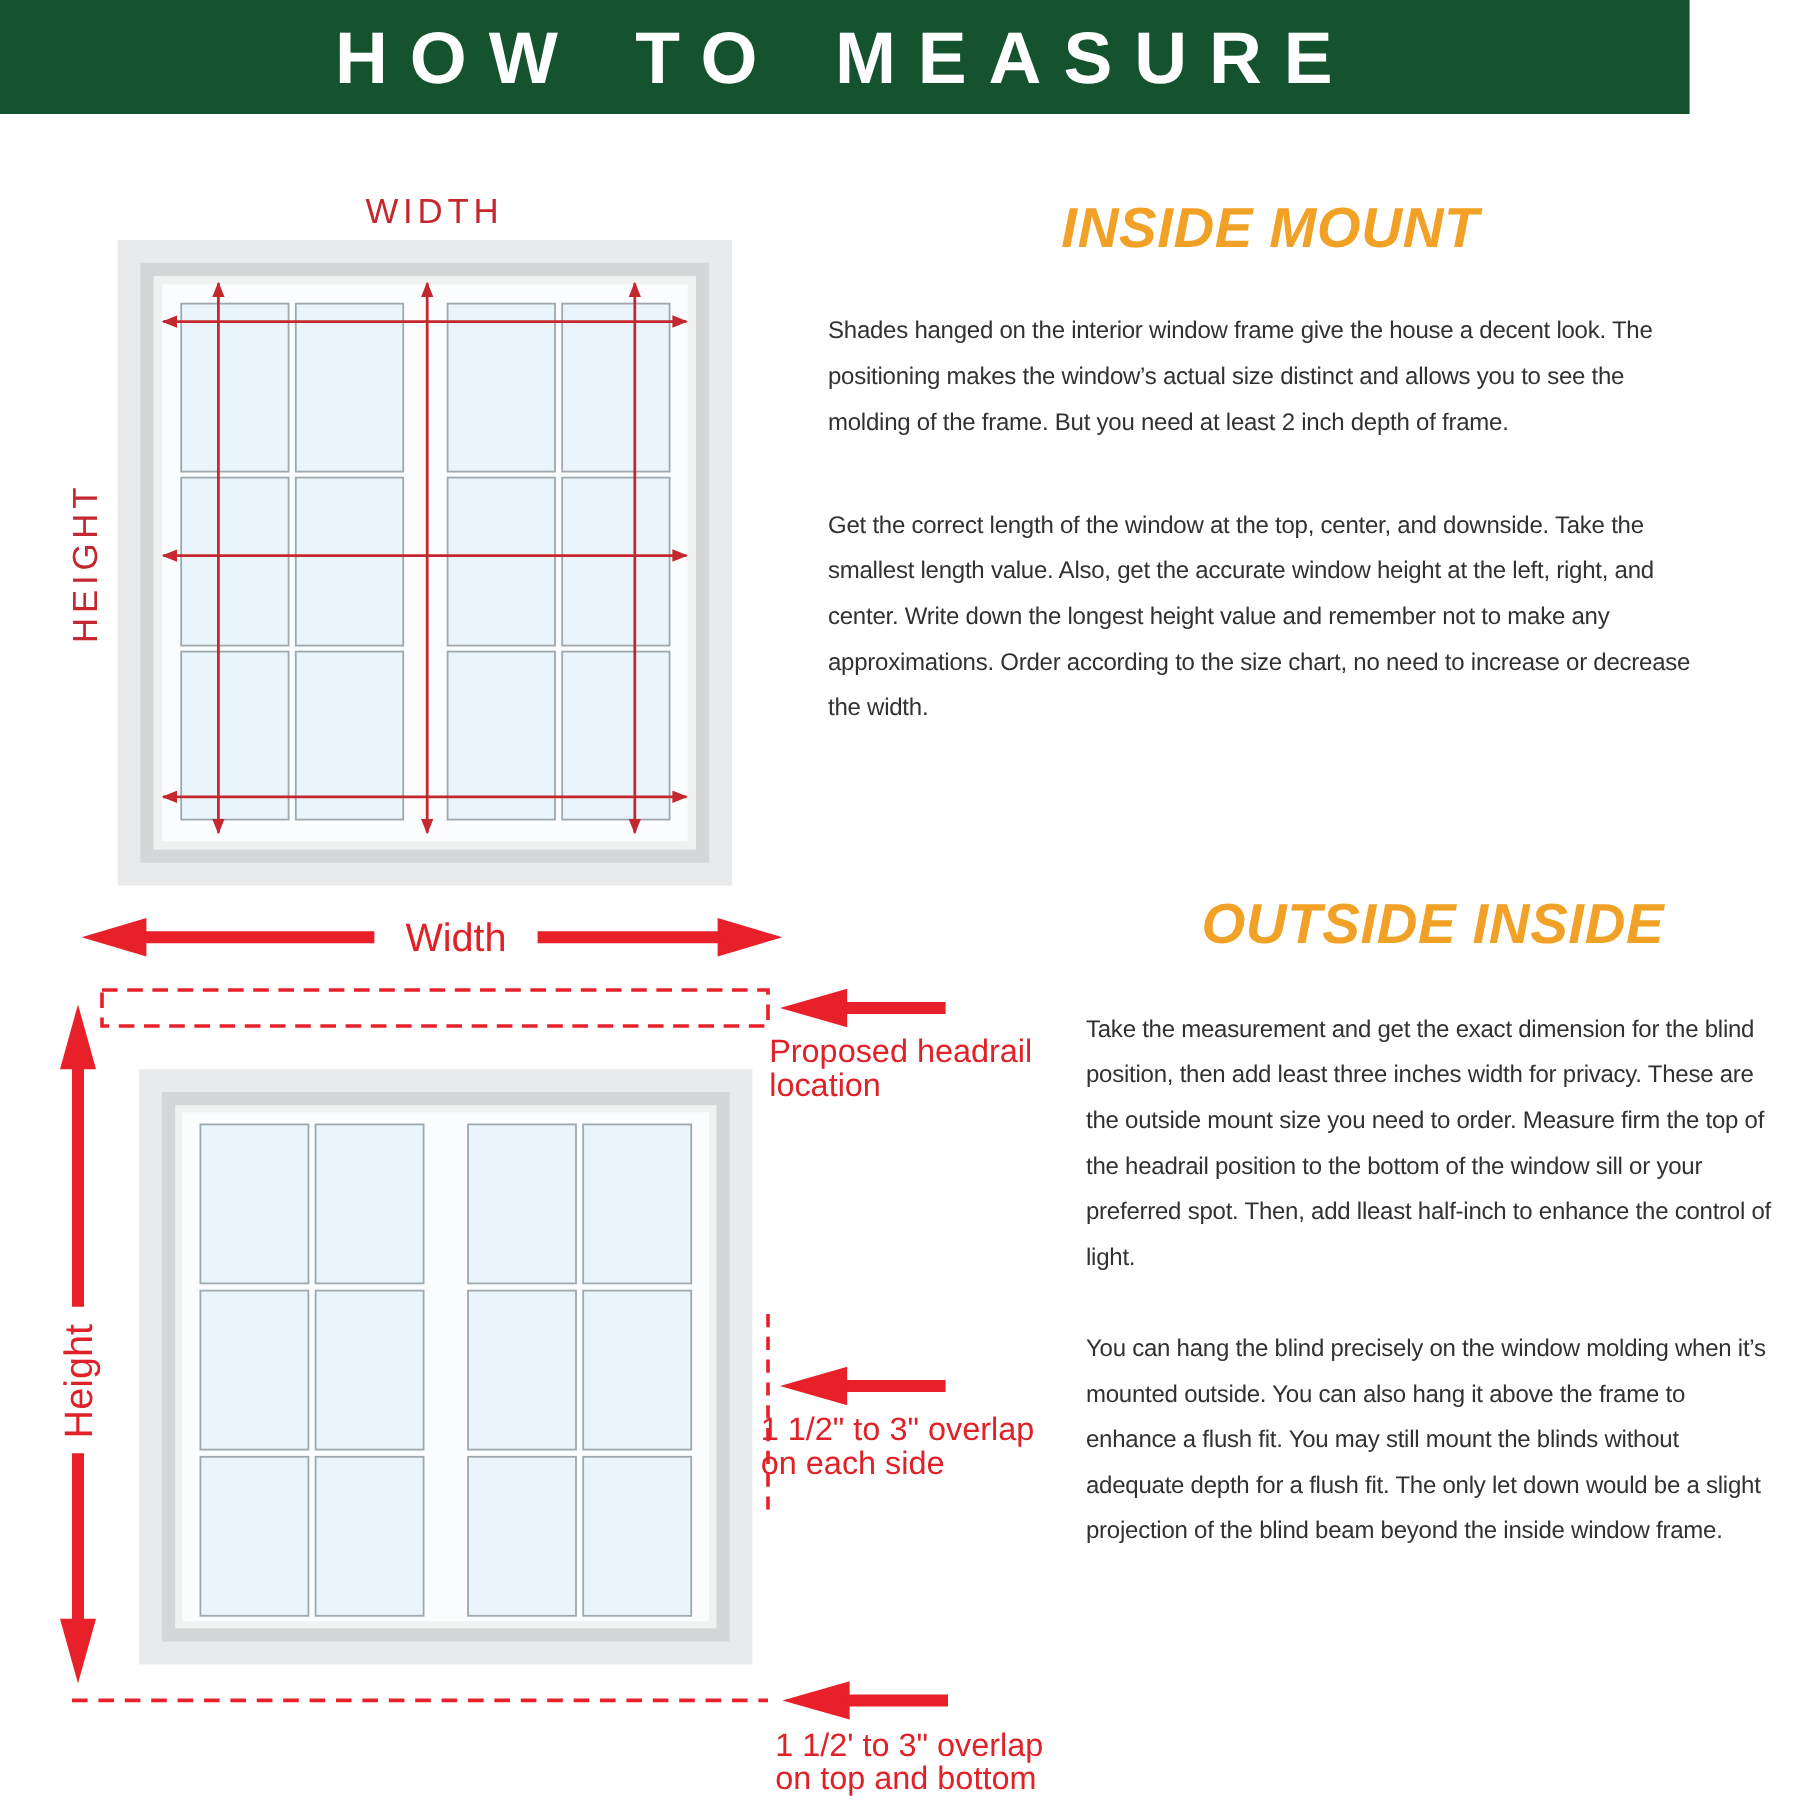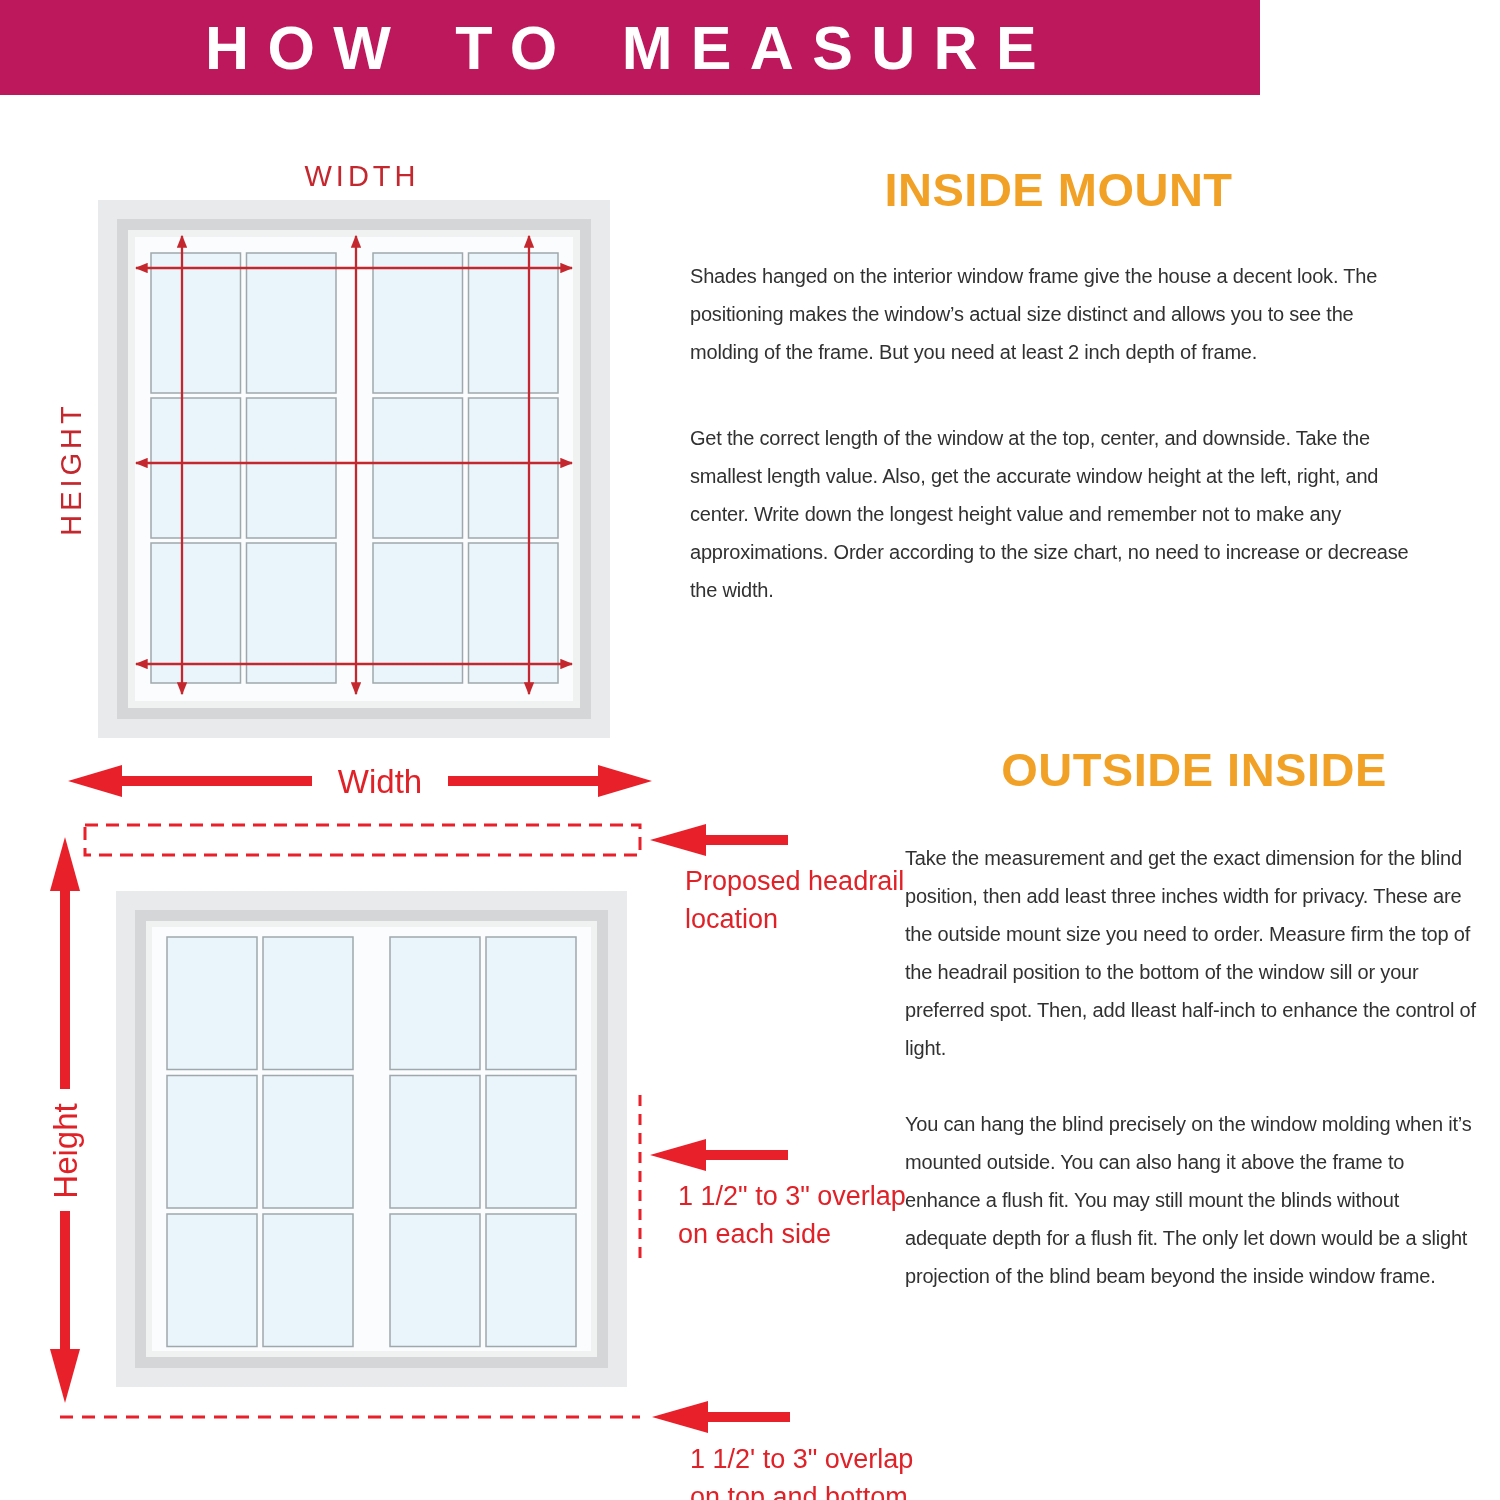--- a/index.html
+++ b/index.html
@@ -1,38 +1,38 @@
 <!DOCTYPE html>
 <html><head>
 <meta charset="utf-8">
 <style>
   html,body{margin:0;padding:0;background:#ffffff;}
   .page{position:relative;width:1500px;height:1500px;background:#ffffff;overflow:hidden;
         font-family:"Liberation Sans",sans-serif;}
 
   
-  .banner{position:absolute;left:0;top:0;width:1260px;height:95px;background:#be185d;
+  .banner{position:absolute;left:0;top:0;width:1408px;height:95px;background:#14532d;
           display:flex;align-items:center;justify-content:center;}
   .banner h1{margin:0;color:#ffffff;font-size:61px;font-weight:bold;
              letter-spacing:0.30em;word-spacing:0.18em;white-space:nowrap;}
 
   
   .textcol{position:absolute;color:#313131;}
   .textcol h2{margin:0;text-align:center;color:#F2A127;font-size:47px;font-weight:bold;
-              letter-spacing:0.5px;white-space:nowrap;}
+              letter-spacing:0.5px;white-space:nowrap;font-style:italic;}
   .textcol p{margin:0;font-size:20px;line-height:38px;letter-spacing:-0.2px;}
   #inside-col{left:690px;top:162px;width:737px;}
   #inside-col h2{margin-bottom:40px;}
   #inside-col p + p{margin-top:48px;}
   #outside-col{left:905px;top:742px;width:578px;}
   #outside-col h2{margin-bottom:42px;}
   #outside-col p + p{margin-top:38px;}
 
   
-  .red-label{position:absolute;color:#E02127;font-size:27px;line-height:38px;margin-left:44px;}
+  .red-label{position:absolute;color:#E02127;font-size:27px;line-height:28px;}
   #lbl-headrail{left:641px;top:862px;width:245px;}
   #lbl-side{left:634px;top:1177px;width:238px;}
   #lbl-bottom{left:646px;top:1440px;width:252px;}
 
   
   svg.diagram{position:absolute;display:block;}
   #inside-diagram{left:40px;top:130px;}
   #outside-diagram{left:40px;top:745px;}
 
   .w0{fill:#E9EAEB;}  .w1{fill:#D4D6D7;}  .w2{fill:#F0F1F1;}  .w3{fill:#FBFCFD;}

